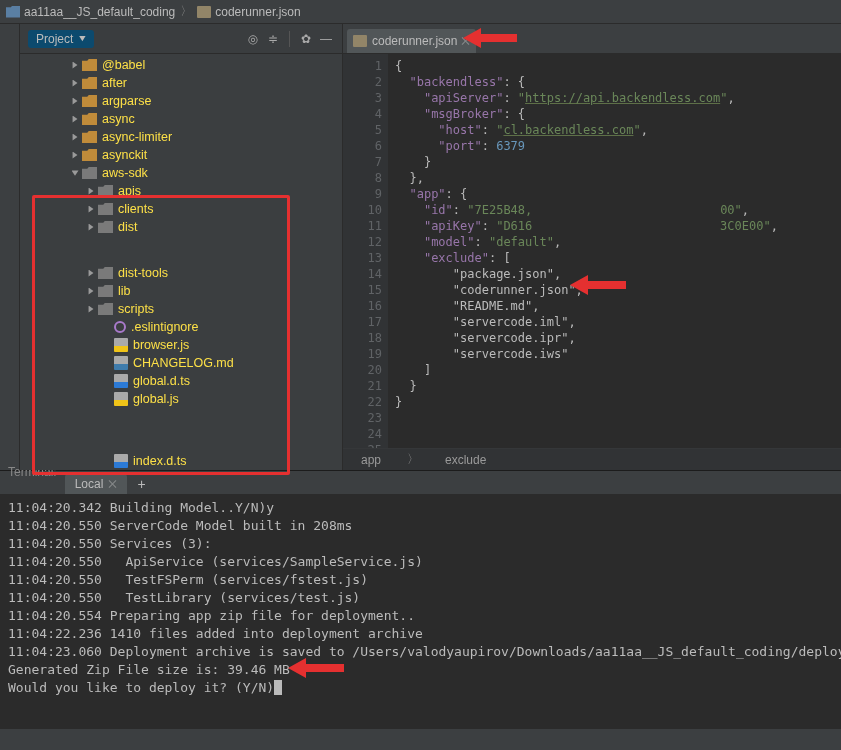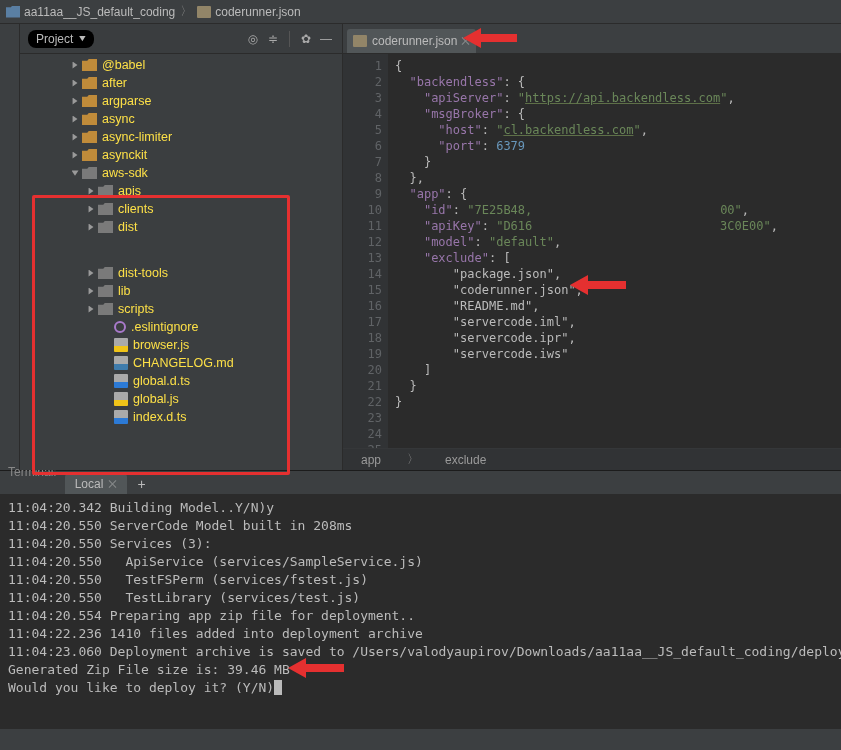--- a/index.html
+++ b/index.html
@@ -28,21 +28,21 @@
   .json-icon { width: 14px; height: 12px; background: #928568; border-radius:1px; display:inline-block; position:relative; }
   
   .main-row { display:flex; flex:1; min-height:0; }
   
   .side-rail { width: 20px; background:#3C3F41; border-right:1px solid #2B2B2B; display:flex; flex-direction:column; align-items:center; padding-top:100px; gap:6px; writing-mode: vertical-rl; color:#888; font-size:10px; }
   
   .project-panel { width: 323px; background:#3B3E40; border-right:1px solid #2B2B2B; display:flex; flex-direction:column; }
   .project-header {
     height: 30px; background:#3A3D3F; border-bottom:1px solid #2B2B2B; display:flex; align-items:center; padding:0 8px; gap:4px;
   }
-  .project-title-chip { background:#000000; border-radius:8px; padding:2px 8px; display:flex; align-items:center; gap:5px; }
+  .project-title-chip { background:#0c4a6e; border-radius:3px; padding:2px 8px; display:flex; align-items:center; gap:5px; }
   .chevron-down { width:8px; height:8px; display:inline-block; clip-path: polygon(10% 20%, 90% 20%, 50% 85%); background:#BBB; }
   .spacer { flex:1; }
   .header-icon { width:16px; height:16px; display:flex; align-items:center; justify-content:center; color:#AAA; }
   .tree { flex:1; overflow:hidden; font-size:12.5px; line-height:18px; padding-top:2px; }
   .tree-row { display:flex; align-items:center; height:18px; white-space:nowrap; }
   .tree-row.selected { background:#0D293E; color:#FFF; }
   .arrow-cell { width:14px; display:flex; justify-content:center; }
   .arrow-right { width:7px; height:7px; clip-path: polygon(15% 0, 85% 50%, 15% 100%); background:#9A9A9A; }
   .arrow-down { width:7px; height:7px; clip-path: polygon(0 15%, 100% 15%, 50% 90%); background:#9A9A9A; }
   .folder-orange { width:15px; height:12px; background:#C08B3A; clip-path: polygon(0 15%, 35% 15%, 45% 0, 100% 0, 100% 100%, 0 100%); display:inline-block; }
@@ -227,21 +227,21 @@
         <div class="tree-row" style="padding-left: 80px;">
           <span class="arrow-cell"></span>
           <span class="file-ts"></span>
           <span class="tree-label">global.d.ts</span>
         </div>
         <div class="tree-row" style="padding-left: 80px;">
           <span class="arrow-cell"></span>
           <span class="file-js"></span>
           <span class="tree-label">global.js</span>
         </div>
-        <div class="tree-row" style="padding-left: 80px;">
+        <div class="tree-row" style="padding-left: 80px; margin-top: 44px;">
           <span class="arrow-cell"></span>
           <span class="file-ts"></span>
           <span class="tree-label">index.d.ts</span>
         </div>
       </div>
 
     <div class="red-box" style="left:12px; top:171px; width:258px; height:280px;"></div>
   </div>
 
   <div class="editor-area" style="position:relative;">

